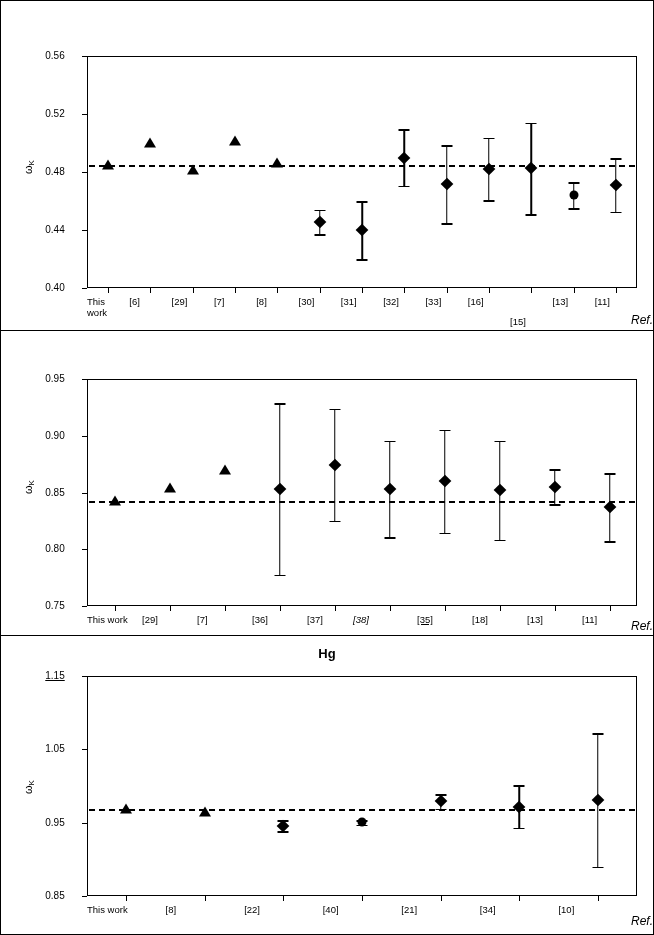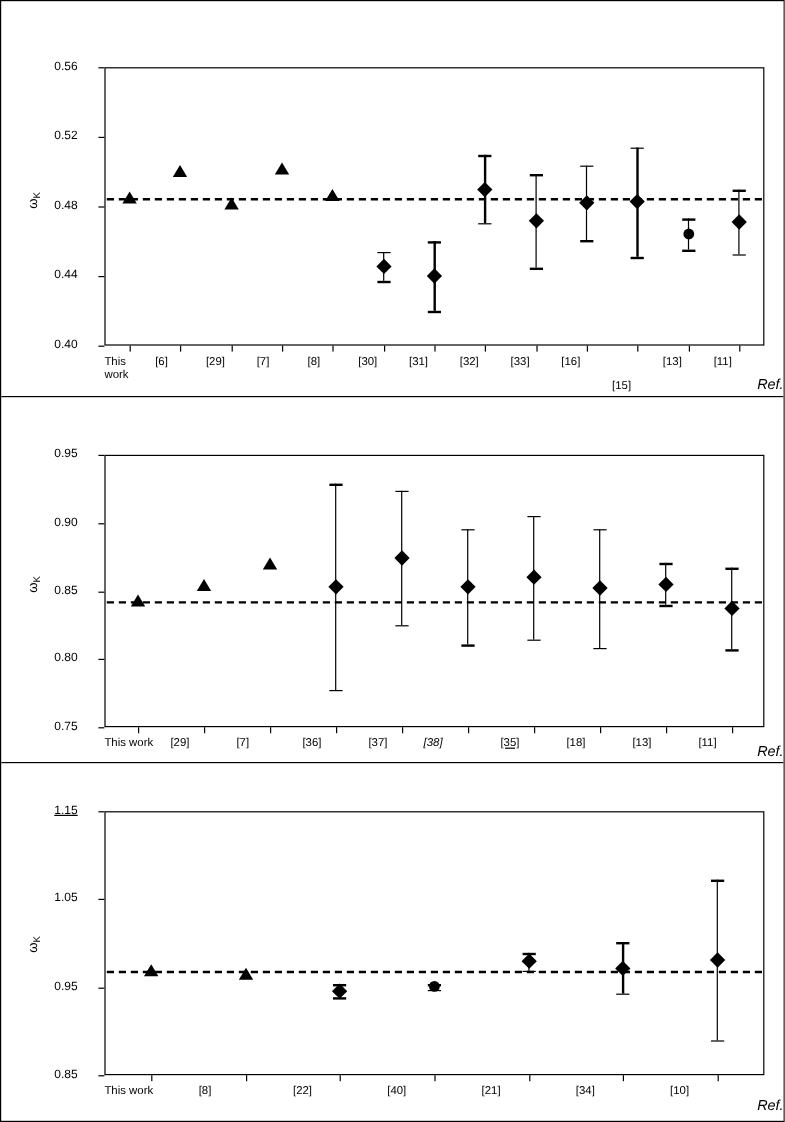--- a/index.html
+++ b/index.html
@@ -284,20 +284,21 @@
       <div class="errcap" style="left: 553.5px; top: 138.232px;"></div>
       <div class="errcap" style="left: 553.5px; top: 173.417px;"></div>
       <div class="marker-diamond" style="left: 553.5px; top: 155.825px;"></div>
       <div class="errbar" style="left: 608.5px; top: 142.205px; height: 68.1px;"></div>
       <div class="errcap" style="left: 608.5px; top: 142.205px;"></div>
       <div class="errcap" style="left: 608.5px; top: 210.305px;"></div>
       <div class="marker-diamond" style="left: 608.5px; top: 176.255px;"></div>
     </div>
 
   <div class="panel last" id="panel-2" style="height:297px;">
+    <div class="panel-title" style="top:10px;">Hg</div>
     <div class="ylabel" style="left:20px; top:145px;">ω<sub>K</sub></div>
     <div class="xlabel" style="left:0; right:0; top:278px;">Ref.</div>
     <div class="plotbox" id="plot-2" style="left:86px; top:40px; width:550px; height:220px;"></div>
   <div class="ytick-mark" style="left: 81px; top: 260px;"></div>
       <div class="ytick" style="left: 32px; width: 44px; top: 254px;">0.85</div>
       <div class="ytick-mark" style="left: 81px; top: 186.667px;"></div>
       <div class="ytick" style="left: 32px; width: 44px; top: 180.667px;">0.95</div>
       <div class="ytick-mark" style="left: 81px; top: 113.333px;"></div>
       <div class="ytick" style="left: 32px; width: 44px; top: 107.333px;">1.05</div>
       <div class="ytick-mark" style="left: 81px; top: 40px;"></div>

